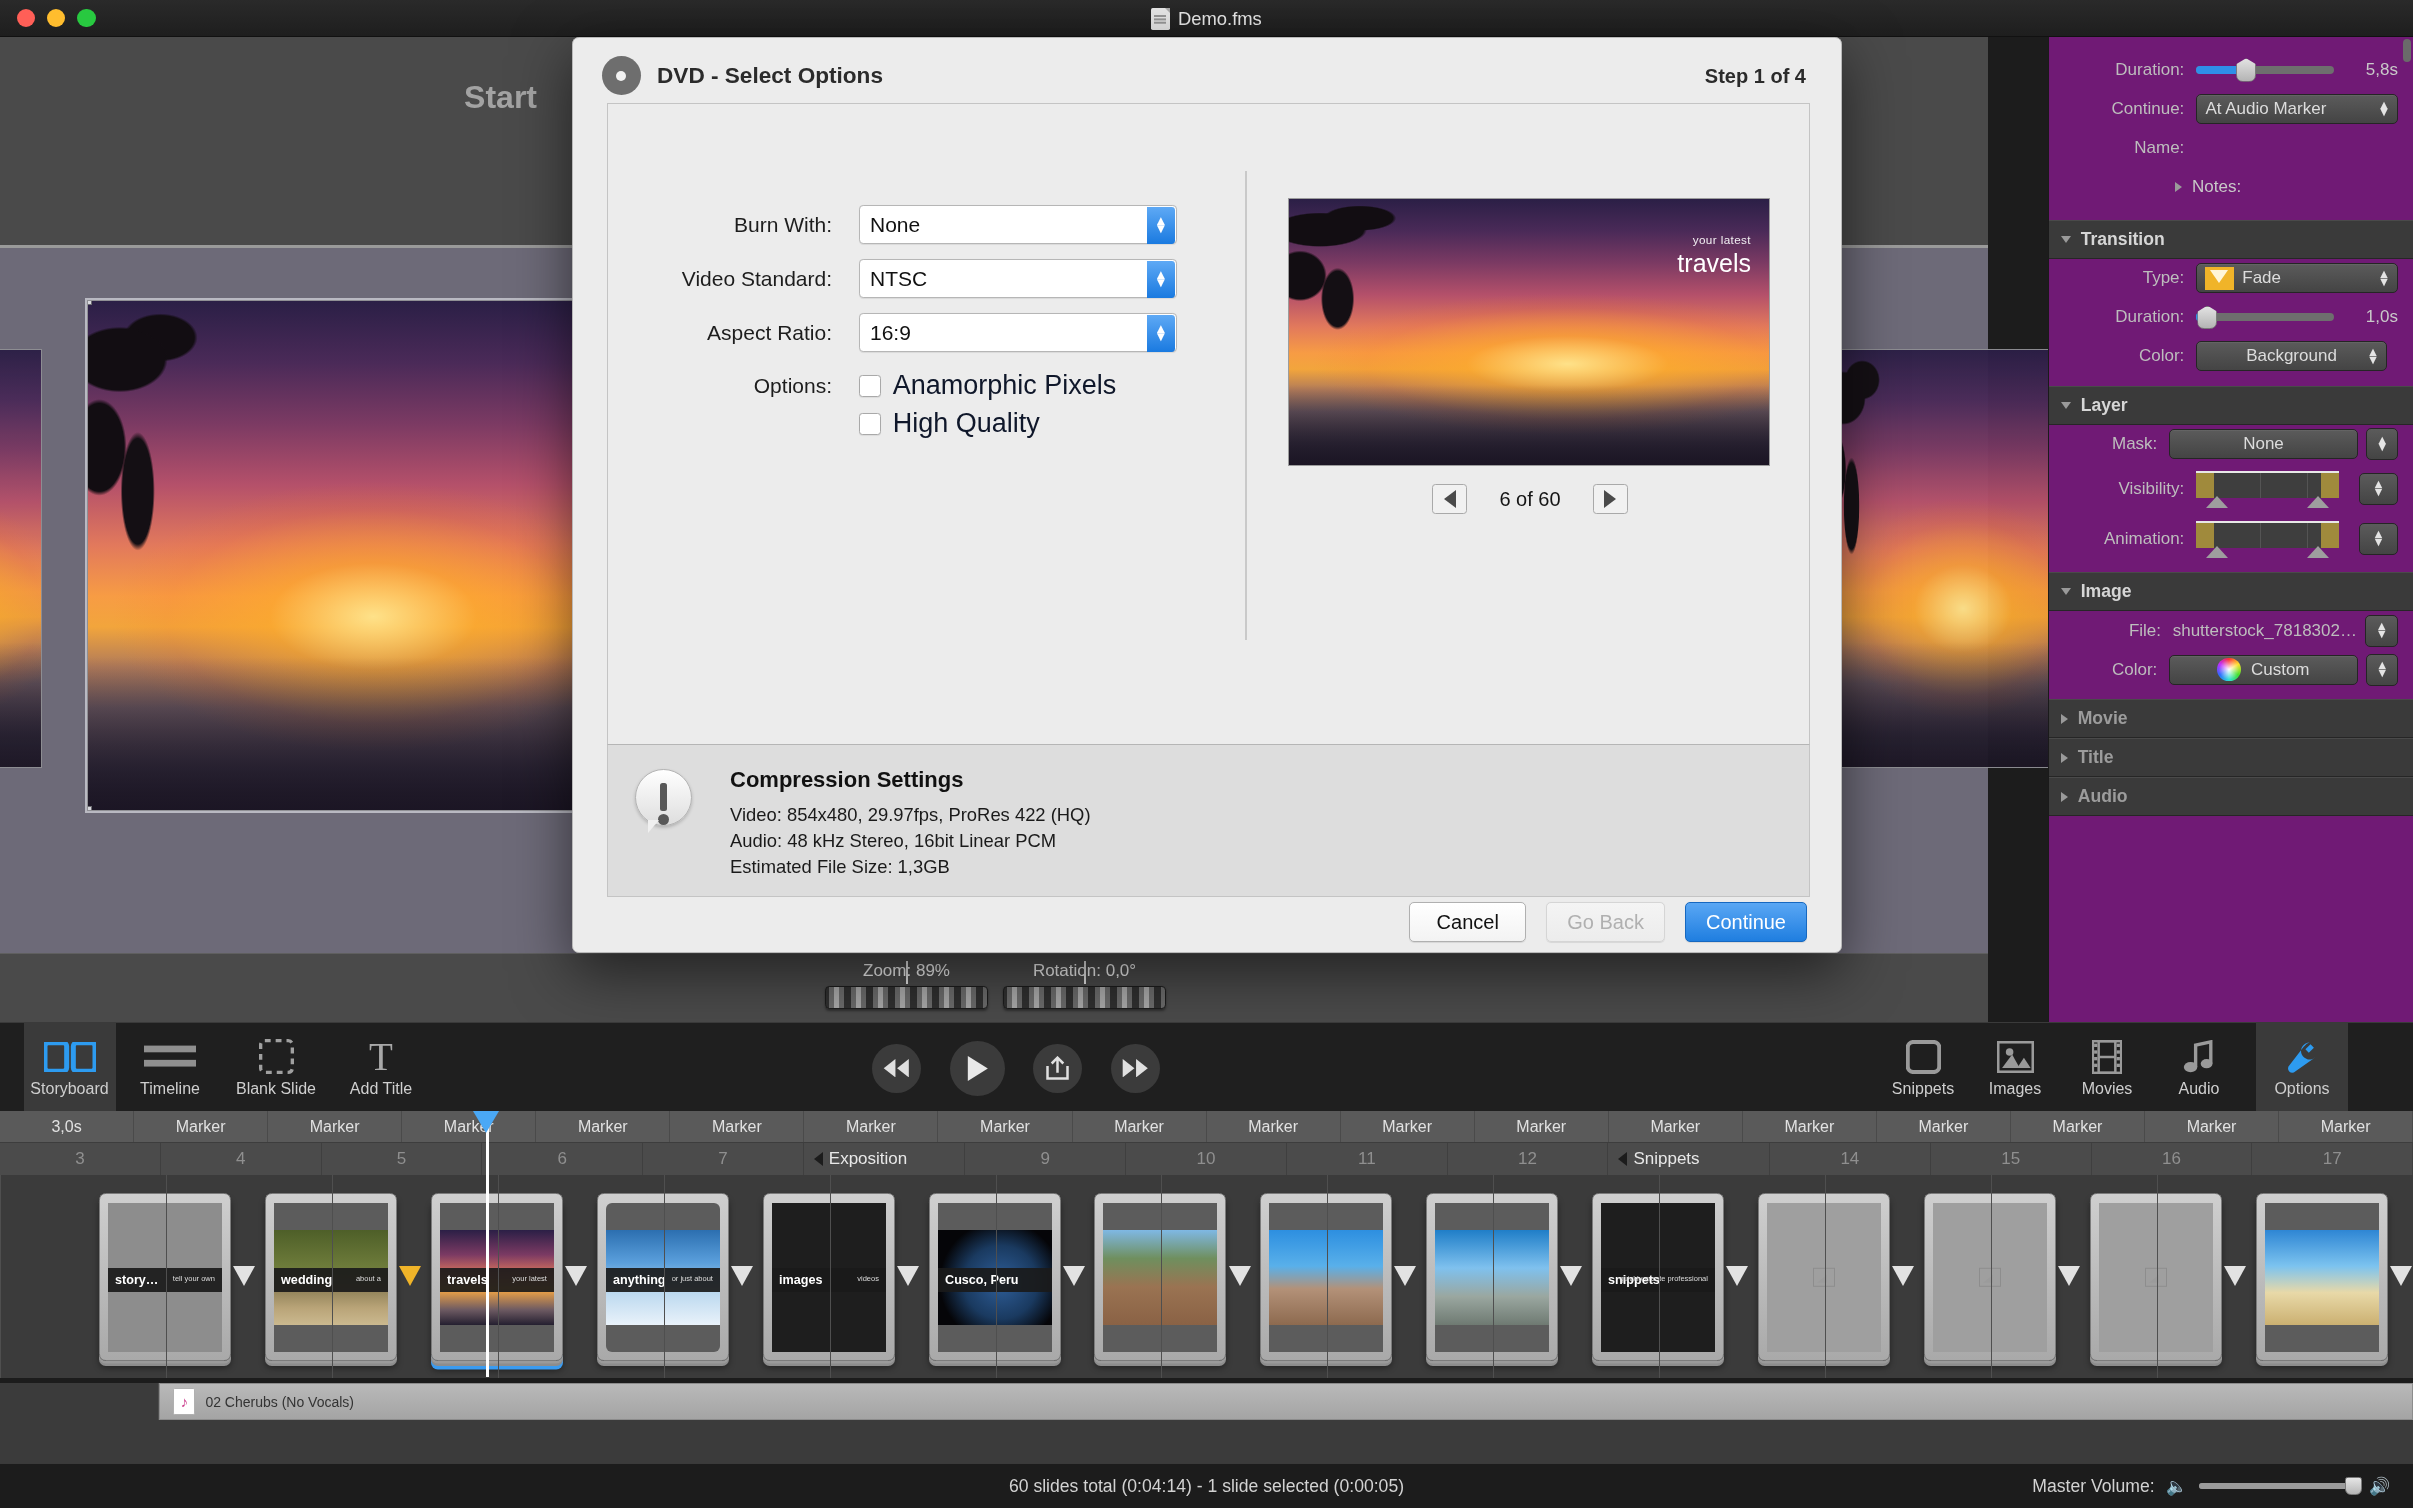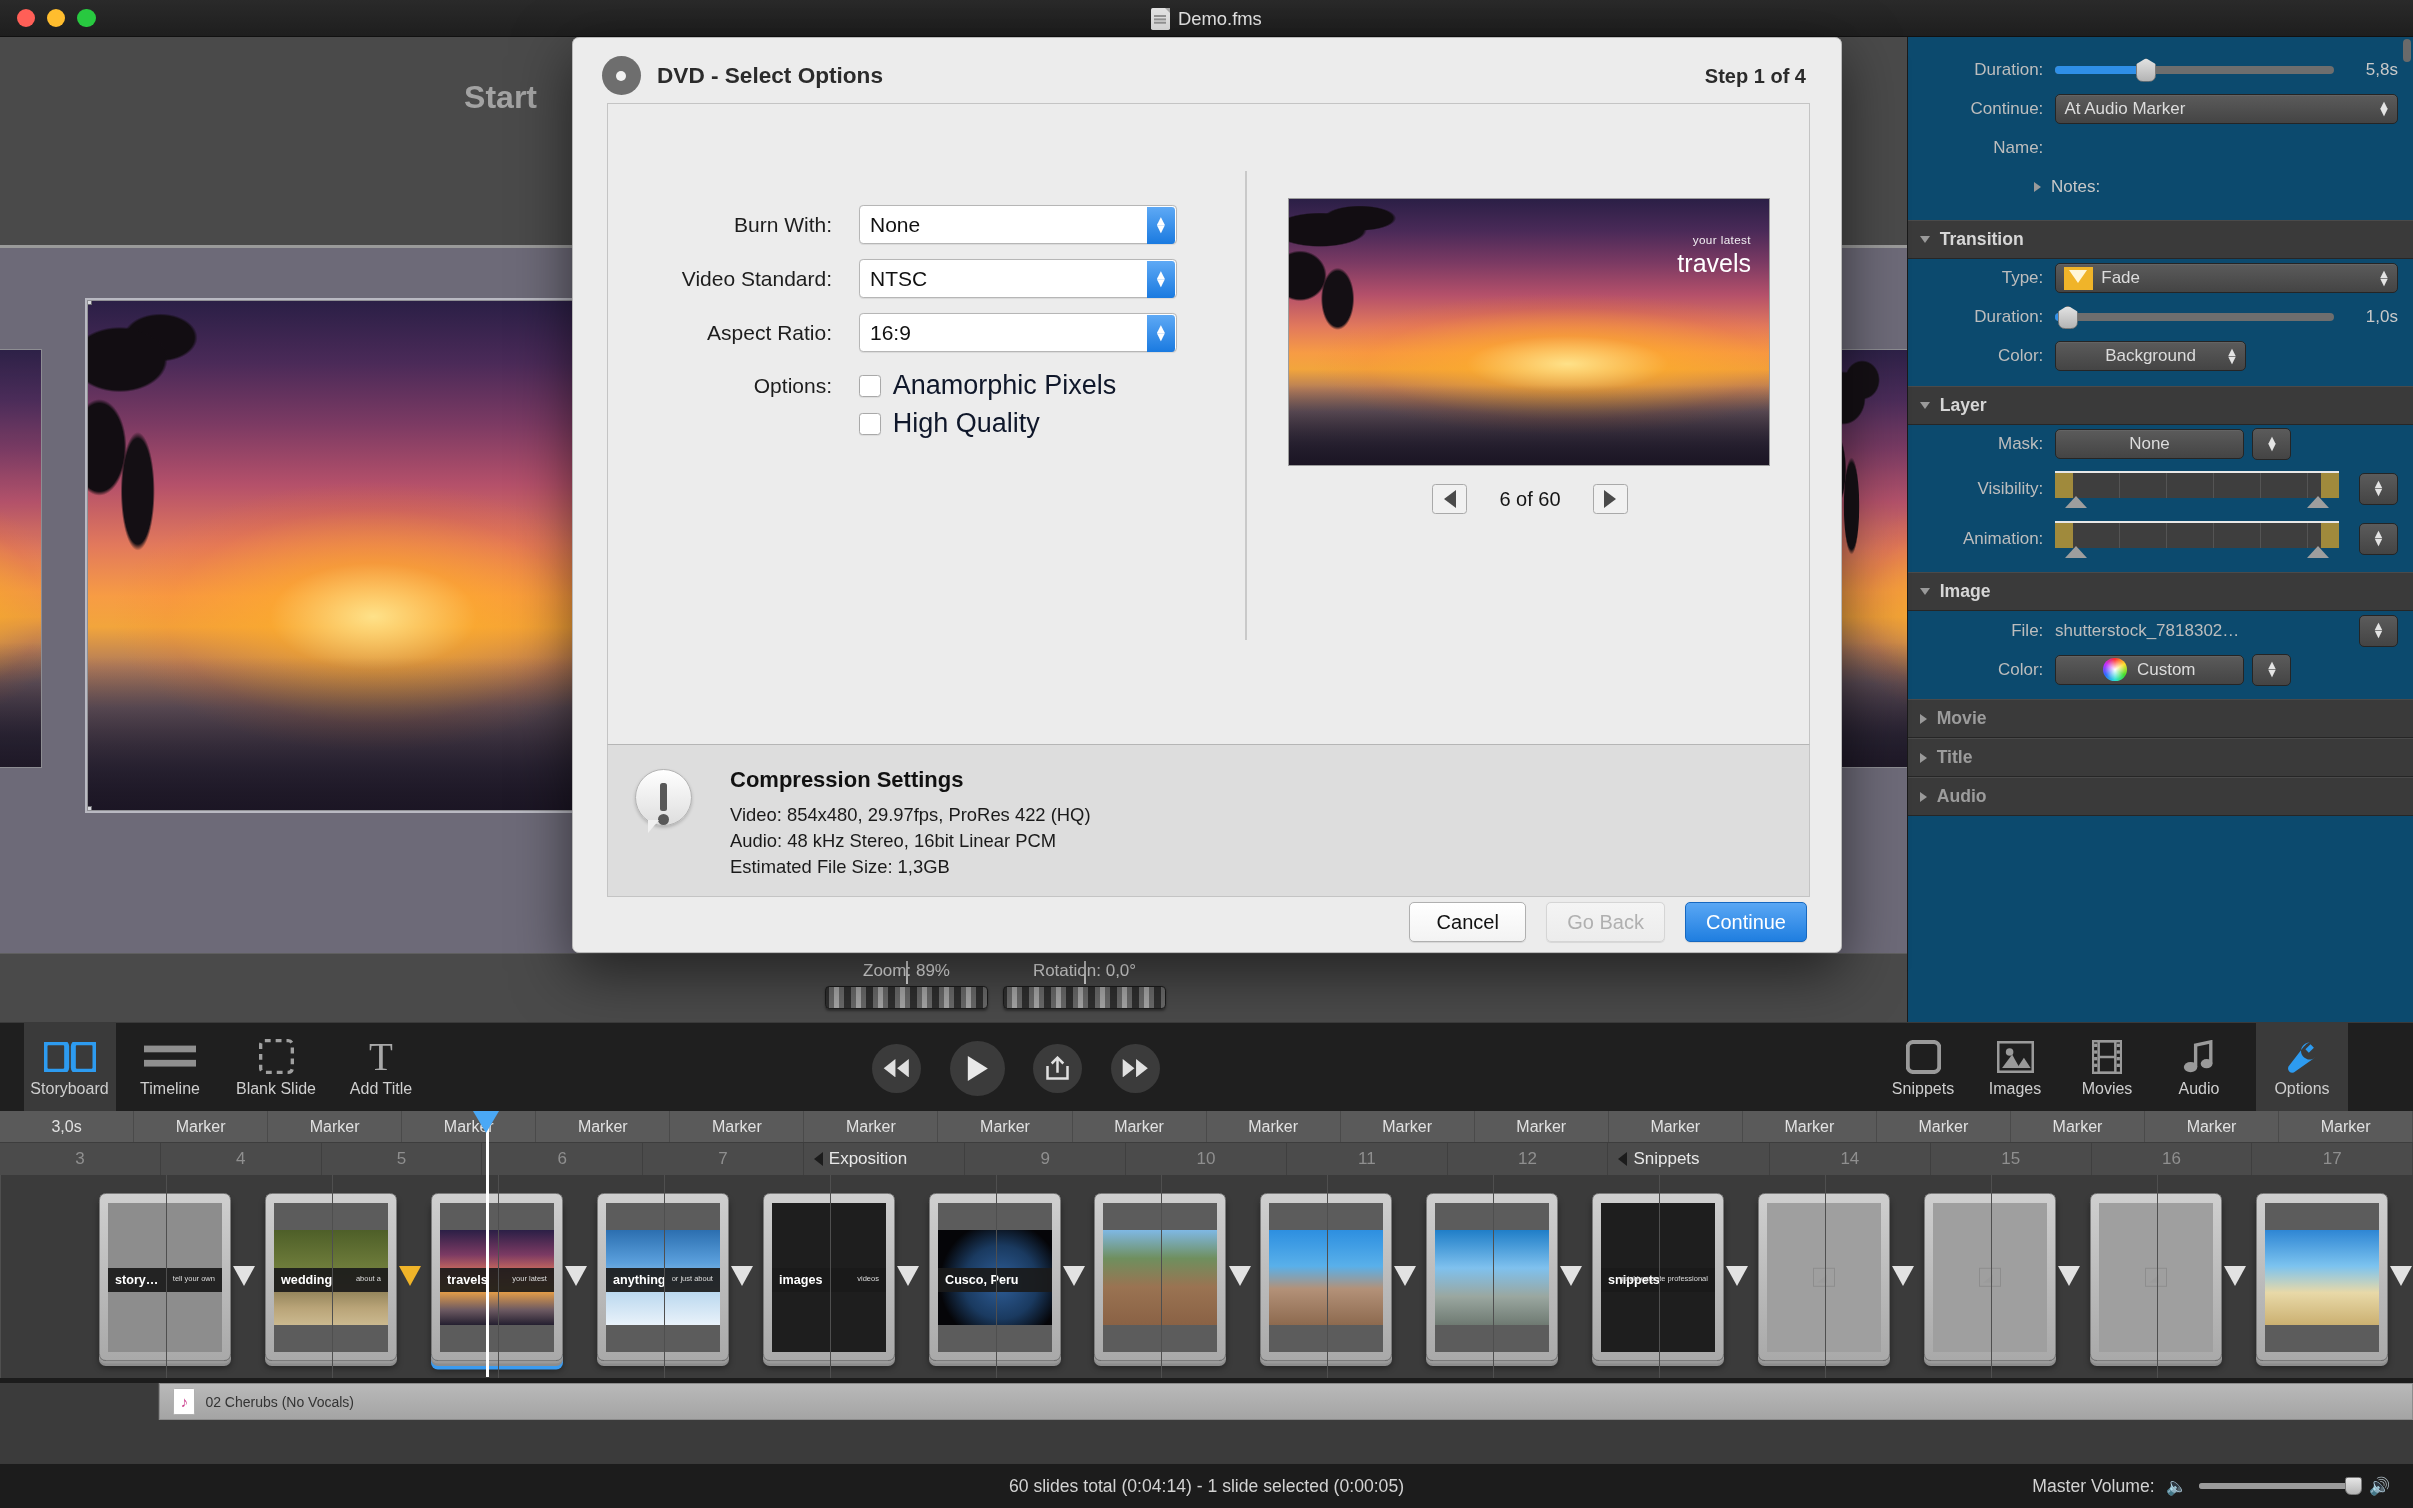--- a/index.html
+++ b/index.html
@@ -98,22 +98,22 @@
     content: "";
     position: absolute; left: 0; bottom: 0; width: 100%; height: 30%;
     background: linear-gradient(to bottom, rgba(40,30,48,0.0), rgba(26,20,34,0.85));
   }
   .slide-side { top: 101px; width: 235px; height: 419px; opacity: .96; }
   .slide-l { left: -193px; }
   .slide-r { left: 1827px; }
 
   
   .inspector {
-    position: absolute; right: 0; top: 37px; width: 506px; height: 985px;
-    background: #0c4a6e; border-left: 0.8px solid #1a1a1a;
+    position: absolute; right: 0; top: 37px; width: 365px; height: 985px;
+    background: #701a75; border-left: 0.8px solid #1a1a1a;
     color: #c8c8c8; font-size: 17px;
     overflow: hidden;
   }
   .insp-scroll { position: absolute; right: 1.7px; top: 1.7px; width: 8.4px; height: 23.5px; background: #6a6a6a; border-radius: 4.2px; }
   .sect-head {
     height: 39px; display: flex; align-items: center; gap: 10px;
     padding-left: 11.7px;
     background: #3a3a3a; border-top: 0.8px solid #4a4a4a; border-bottom: 0.8px solid #262626;
     color: #d6d6d6; font-weight: bold; font-size: 17.6px;
   }
@@ -818,21 +818,21 @@
         <div class="slotline" style="left: 166px;"></div>
         <div class="slidecard sel" style="left: 431px;">
           <div class="inner" style="background: rgb(92, 92, 92);">
             <div class="ph-img" style="left: 0px; right: 0px; top: 18%; height: 64%; background: linear-gradient(rgb(43, 31, 70) 0%, rgb(123, 58, 99) 26%, rgb(226, 121, 92) 48%, rgb(247, 168, 68) 62%, rgb(109, 90, 98) 84%, rgb(36, 31, 48) 100%);"></div>
             <div class="caption"><span class="cap-main">travels</span><span class="cap-sub">your latest</span></div>
           </div>
         </div>
         <div class="transbtn" style="left: 565px;"></div>
         <div class="slotline" style="left: 332px;"></div>
         <div class="slidecard" style="left: 597px;">
-          <div class="inner" style="background: rgb(92, 92, 92);">
+          <div class="inner" style="background: rgb(92, 92, 92); border-radius: 6px;">
             <div class="ph-img" style="left: 0px; right: 0px; top: 18%; height: 64%; background: linear-gradient(rgb(44, 111, 176) 0%, rgb(91, 160, 221) 35%, rgb(188, 217, 239) 66%, rgb(233, 242, 250) 100%);"></div>
             <div class="caption"><span class="cap-main">anything</span><span class="cap-sub">or just about</span></div>
           </div>
         </div>
         <div class="transbtn" style="left: 731px;"></div>
         <div class="slotline" style="left: 498px;"></div>
         <div class="slidecard" style="left: 763px;">
           <div class="inner" style="background: rgb(30, 30, 30);">
             <div class="ph-img" style="left: 0px; right: 0px; top: 18%; height: 64%; background: linear-gradient(rgb(30, 30, 30), rgb(30, 30, 30));"></div>
             <div class="caption"><span class="cap-main">images</span><span class="cap-sub">videos</span></div>

